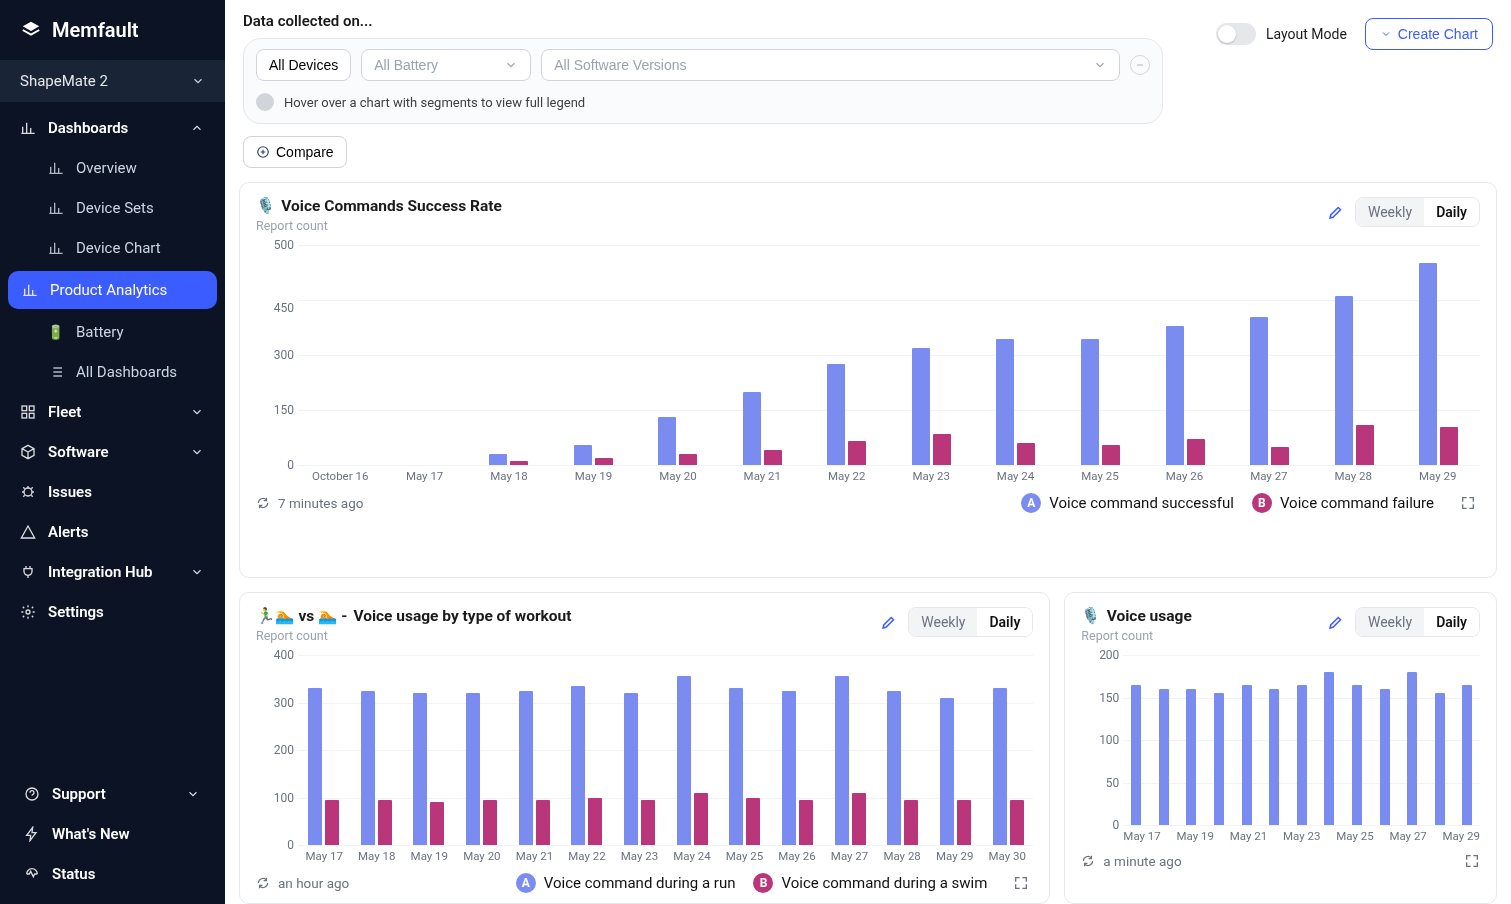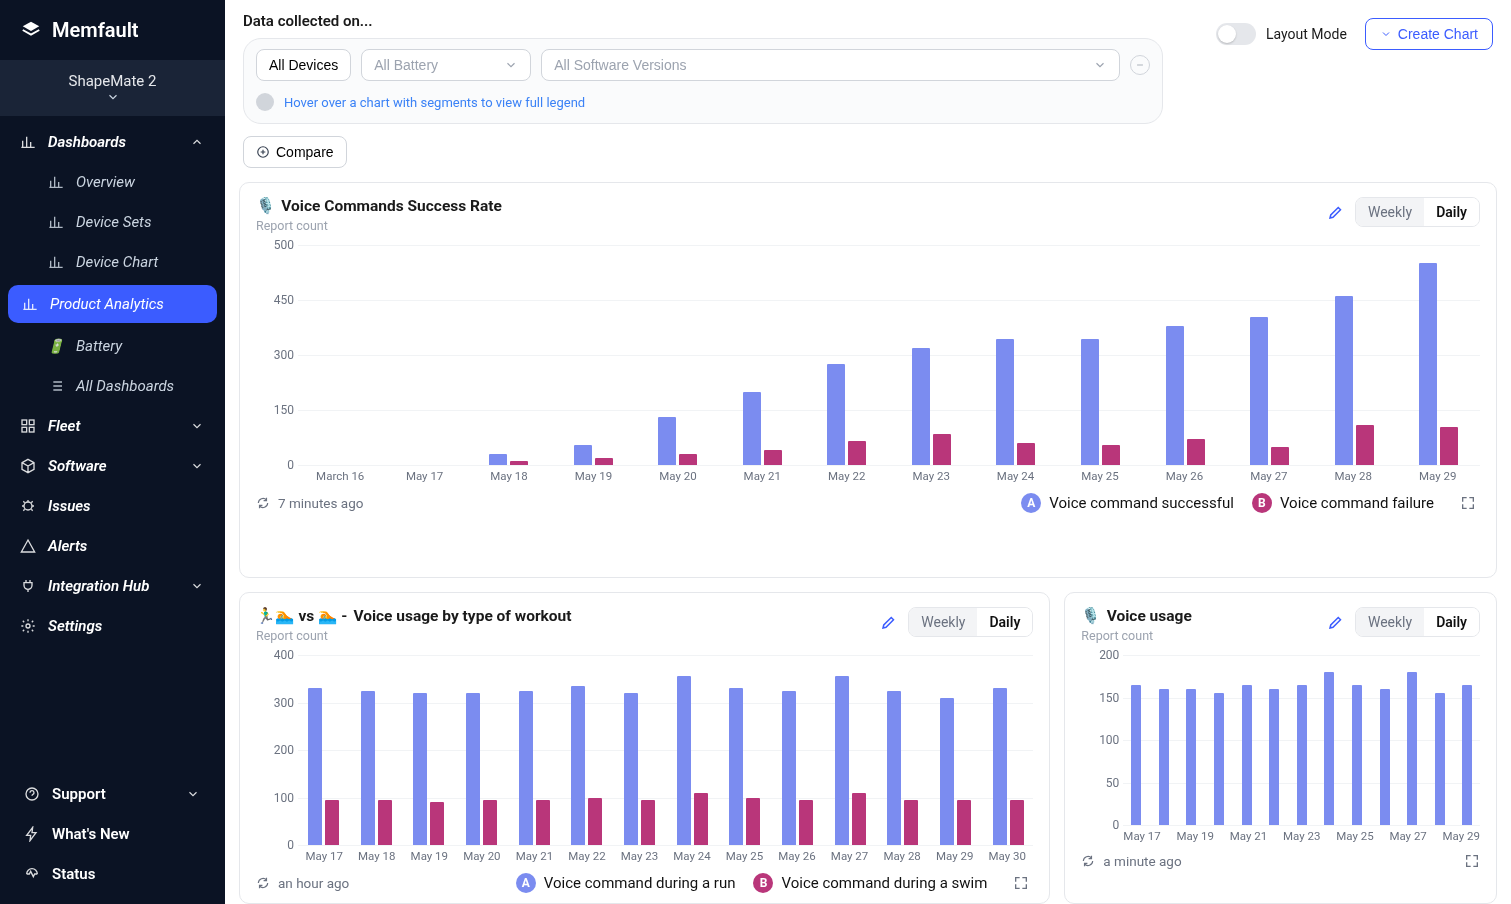--- a/index.html
+++ b/index.html
@@ -3,43 +3,43 @@
 <meta charset="utf-8">
 <style>
 * { box-sizing: border-box; margin: 0; padding: 0; }
 body { font-family: -apple-system, BlinkMacSystemFont, "Segoe UI", Roboto, sans-serif; font-size: 14px; color: #1a1a1a; background: #fff; }
 .app { display: flex; width: 1511px; height: 904px; overflow: hidden; }
 
 
 .sidebar { width: 225px; background: #0b1324; color: #e5e7eb; display: flex; flex-direction: column; }
 .logo { display: flex; align-items: center; gap: 10px; padding: 18px 20px; font-size: 20px; font-weight: 600; color: #fff; }
 .logo svg { width: 22px; height: 22px; }
-.project { display: flex; align-items: center; justify-content: space-between; padding: 12px 20px; background: #1a2437; color: #e5e7eb; font-size: 15px; cursor: pointer; flex-direction: column; }
-.nav { flex: 1; overflow-y: auto; padding: 6px 0; font-style: italic; }
+.project { display: flex; align-items: center; justify-content: space-between; padding: 12px 20px; background: #1a2437; color: #e5e7eb; font-size: 15px; cursor: pointer; }
+.nav { flex: 1; overflow-y: auto; padding: 6px 0; }
 .nav-item { display: flex; align-items: center; gap: 12px; padding: 11px 20px; color: #cbd5e1; cursor: pointer; font-size: 15px; }
 .nav-item.top { font-weight: 600; color: #fff; justify-content: space-between; }
 .nav-item.top .left { display: flex; align-items: center; gap: 12px; }
 .nav-sub { padding-left: 48px; }
 .nav-item.active { background: #3b5cff; color: #fff; border-radius: 10px; margin: 3px 8px; padding: 10px 14px; }
 .nav-item.active.nav-sub { padding-left: 14px; margin-left: 8px; margin-right: 8px; }
 .nav-bottom { padding: 6px 4px 10px; }
 .icon { width: 16px; height: 16px; display: inline-flex; align-items: center; justify-content: center; opacity: .85; }
 .chev { width: 14px; height: 14px; }
 
 
 .main { flex: 1; display: flex; flex-direction: column; overflow: hidden; background: #fff; }
 .header { display: flex; justify-content: space-between; align-items: flex-start; padding: 12px 18px 0; }
 .filters-wrap { flex: 1; }
 .filters-title { font-size: 15px; font-weight: 600; margin-bottom: 8px; }
 .filters-box { border: 1px solid #e5e7eb; border-radius: 18px; padding: 10px 12px 12px; background: #fafbfc; max-width: 920px; }
 .filters-row { display: flex; gap: 10px; align-items: center; }
 .btn { border: 1px solid #d1d5db; background: #fff; border-radius: 8px; padding: 7px 12px; font-size: 14px; cursor: pointer; display: inline-flex; align-items: center; gap: 6px; }
 .btn.select { width: 170px; color: #9ca3af; justify-content: space-between; }
 .btn.select.wide { flex: 1; }
-.legend-hint { display: flex; align-items: center; gap: 10px; margin-top: 12px; font-size: 13px; color: #3b82f6; }
+.legend-hint { display: flex; align-items: center; gap: 10px; margin-top: 12px; font-size: 13px; color: #404040; }
 .legend-hint .dot { width: 18px; height: 18px; border-radius: 50%; background: #d1d5db; }
 .compare-row { margin-top: 12px; }
 .header-right { display: flex; align-items: center; gap: 18px; padding-top: 6px; }
 .toggle { width: 40px; height: 22px; background: #e5e7eb; border-radius: 11px; position: relative; cursor: pointer; }
 .toggle::after { content: ""; position: absolute; width: 18px; height: 18px; background: #fff; border-radius: 50%; top: 2px; left: 2px; box-shadow: 0 1px 2px rgba(0,0,0,.2); }
 .btn-primary { border: 1px solid #3b5cff; color: #3b5cff; background: #fff; border-radius: 8px; padding: 7px 14px; font-size: 14px; cursor: pointer; display: inline-flex; align-items: center; gap: 6px; }
 
 
 .charts { flex: 1; overflow: auto; padding: 14px 14px 0; display: flex; flex-direction: column; gap: 14px; }
 .row2 { display: flex; gap: 14px; }
@@ -366,21 +366,21 @@
         <div class="chart-body" id="chart-c1">
             <div class="grid-line" style="top: 220px;"></div>
             <div class="grid-line" style="top: 165px;"></div>
             <div class="grid-line" style="top: 110px;"></div>
             <div class="grid-line" style="top: 55px;"></div>
             <div class="grid-line" style="top: 0px;"></div>
             <div class="y-axis">
               <div class="y-tick" style="top: 220px;">0</div>
               <div class="y-tick" style="top: 165px;">150</div>
               <div class="y-tick" style="top: 110px;">300</div>
-              <div class="y-tick" style="top: 55px;">450</div>
+              <div class="y-tick" style="top: 63px;">450</div>
               <div class="y-tick" style="top: 0px;">500</div>
             </div>
             <div class="plot " style="height: 220px;">
               <div class="group">
                 <div class="bar a " title="Voice command successful: 0" style="height: 0px;"></div>
                 <div class="bar b " title="Voice command failure: 0" style="height: 0px;"></div>
               </div>
               <div class="group">
                 <div class="bar a " title="Voice command successful: 0" style="height: 0px;"></div>
                 <div class="bar b " title="Voice command failure: 0" style="height: 0px;"></div>
@@ -428,21 +428,21 @@
               <div class="group">
                 <div class="bar a " title="Voice command successful: 460" style="height: 168.667px;"></div>
                 <div class="bar b " title="Voice command failure: 110" style="height: 40.3333px;"></div>
               </div>
               <div class="group">
                 <div class="bar a " title="Voice command successful: 550" style="height: 201.667px;"></div>
                 <div class="bar b " title="Voice command failure: 105" style="height: 38.5px;"></div>
               </div>
             </div>
             <div class="x-labels">
-              <div>March 16</div>
+              <div>October 16</div>
               <div>May 17</div>
               <div>May 18</div>
               <div>May 19</div>
               <div>May 20</div>
               <div>May 21</div>
               <div>May 22</div>
               <div>May 23</div>
               <div>May 24</div>
               <div>May 25</div>
               <div>May 26</div>

